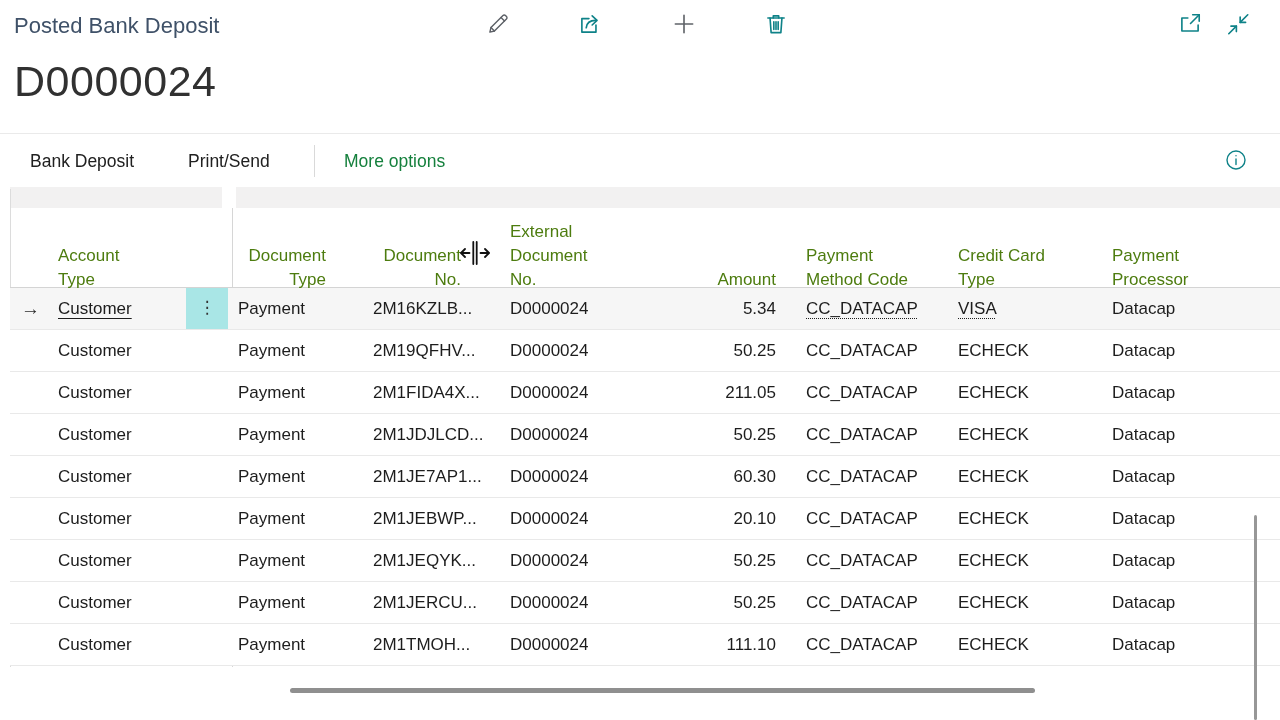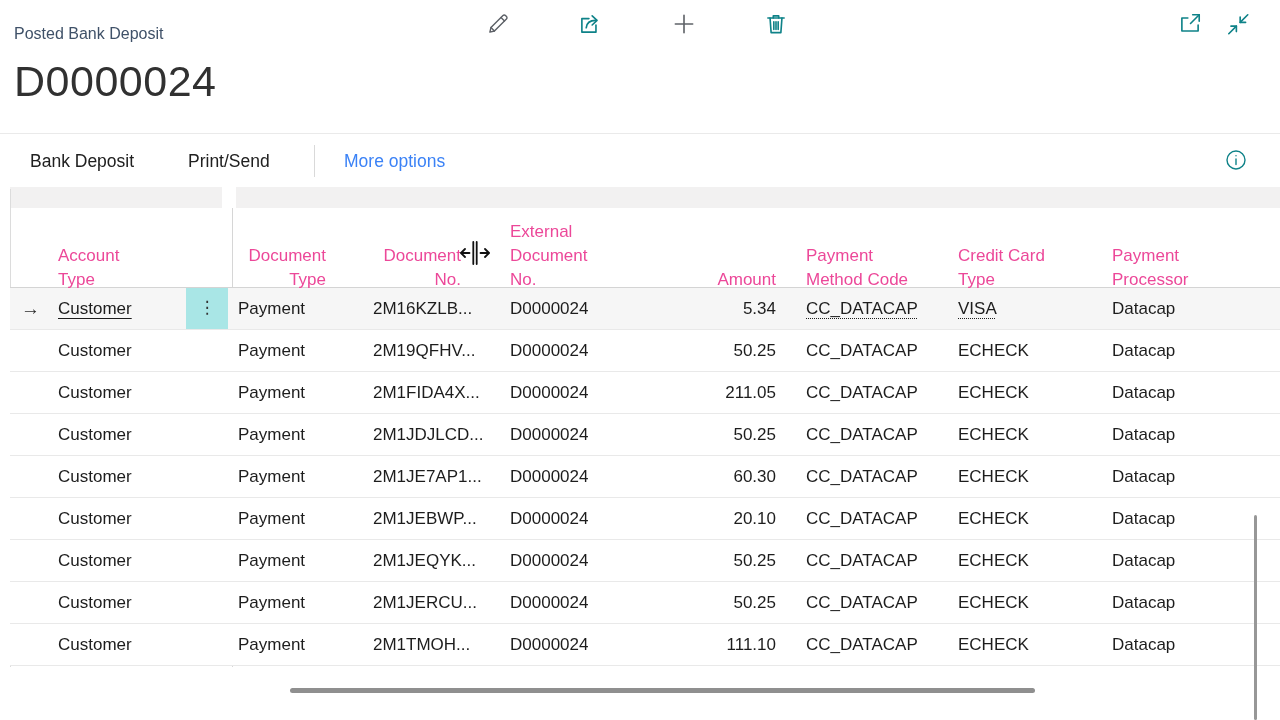--- a/index.html
+++ b/index.html
@@ -2,53 +2,53 @@
 <html><head>
 <meta charset="utf-8">
 <style>
   * { margin:0; padding:0; box-sizing:border-box; }
   html,body { width:1280px; height:720px; background:#fff; overflow:hidden; }
   body { font-family:"Liberation Sans","DejaVu Sans",sans-serif; color:#1e1e1e; }
   .app { position:relative; width:1280px; height:720px; background:#fff; }
 
   
   .topbar { position:absolute; top:0; left:0; width:1280px; height:50px; }
-  .caption { position:absolute; left:14px; top:13px; font-size:16px; color:#3f5168;margin-top:12px; }
+  .caption { position:absolute; left:14px; top:13px; font-size:22px; color:#3f5168; }
   .icon-btn { position:absolute; top:8px; width:32px; height:32px; background:none; border:none; cursor:pointer; display:flex; align-items:center; justify-content:center; }
   .icon-btn svg { display:block; }
   .ib-edit   { left:482px; }
   .ib-share  { left:574px; }
   .ib-new    { left:668px; }
   .ib-delete { left:760px; }
   .ib-popout   { left:1174px; }
   .ib-collapse { left:1222px; }
 
   
   .doc-title { position:absolute; left:14px; top:57px; font-size:43px; font-weight:300; letter-spacing:.5px; color:#313131; }
 
   
   .menubar { position:absolute; top:133px; left:0; width:1280px; height:54px; border-top:1px solid #eaeaea; }
   .menu-item { position:absolute; top:0; height:54px; line-height:54px; font-size:17.5px; color:#202020; background:none; border:none; cursor:pointer; font-family:inherit; }
   .mi-bank  { left:30px; }
   .mi-print { left:188px; }
   .menu-divider { position:absolute; left:314px; top:11px; width:1px; height:32px; background:#d9d9d9; }
-  .mi-more { left:344px; color:#3b82f6; }
+  .mi-more { left:344px; color:#15803d; }
   .ib-info { top:10px; left:1220px; }
 
   
   .grid { position:absolute; top:187px; left:10px; width:1270px; height:533px; font-size:17px; }
   .strip-l { position:absolute; top:0; left:0; width:212px; height:21px; background:#f2f1f1; }
   .strip-r { position:absolute; top:0; left:226px; right:0; height:21px; background:#f2f1f1; }
   .left-line { position:absolute; left:0; top:2px; width:1px; height:478px; background:#dcdcdc; }
   .v-divider { position:absolute; left:222px; top:21px; width:1px; height:459px; background:#d6d6d6; }
 
   .cols { display:grid; grid-template-columns:222px 133px 135px 140px 150px 160px 155px 175px; }
 
   .header-row { position:absolute; top:21px; left:0; width:1270px; height:80px; border-bottom:1px solid #d4d4d4; align-items:end; }
-  .hc { padding-bottom:12px; line-height:24px; color:#ec4899; cursor:pointer; }
+  .hc { padding-bottom:12px; line-height:24px; color:#4d7c0f; cursor:pointer; }
   .hc span { display:inline-block; }
   .hc-account  { padding-left:48px;margin-top:36px; } .hc-account span  { max-width:82px; }
   .hc-doctype  { padding-left:6px;  } .hc-doctype span  { max-width:88px;text-align:right; }
   .hc-docno    { padding-left:8px;  } .hc-docno span    { max-width:88px;text-align:right; }
   .hc-extdoc   { padding-left:10px; } .hc-extdoc span   { max-width:88px; }
   .hc-amount   { text-align:right; padding-right:14px; }
   .hc-paymethod{ padding-left:16px; } .hc-paymethod span{ max-width:118px; }
   .hc-cctype   { padding-left:8px;  } .hc-cctype span   { max-width:95px; }
   .hc-payproc  { padding-left:7px;  } .hc-payproc span  { max-width:100px; }
 

